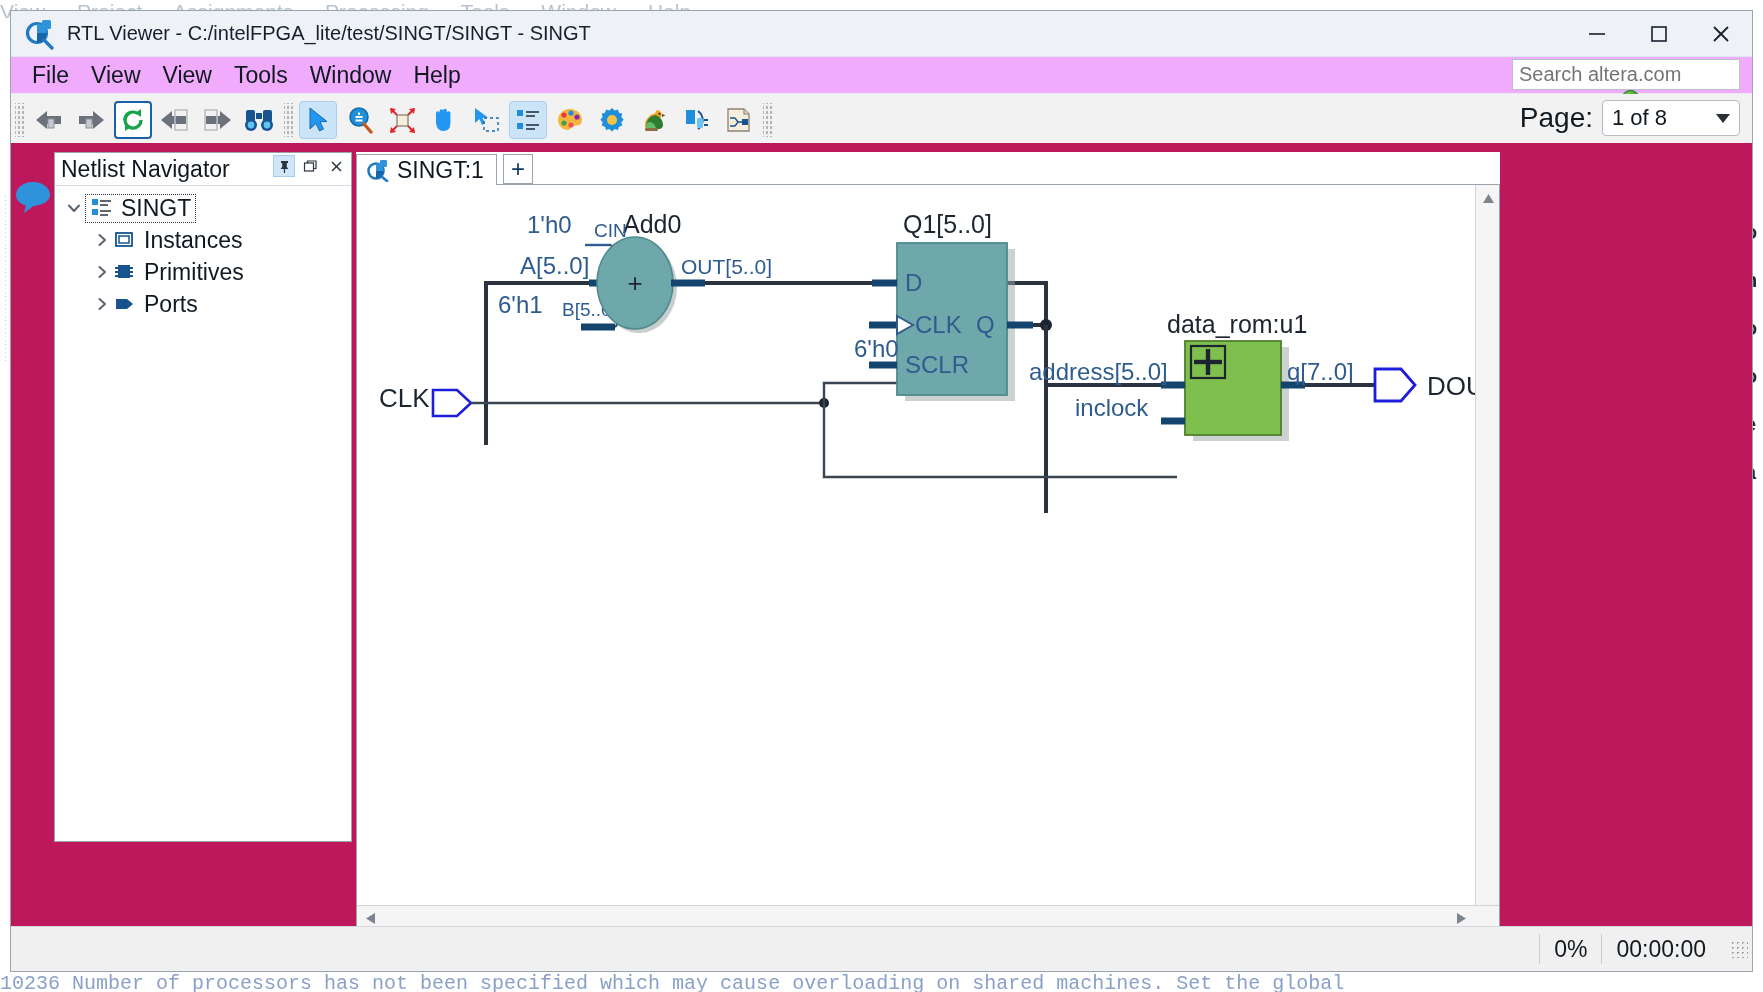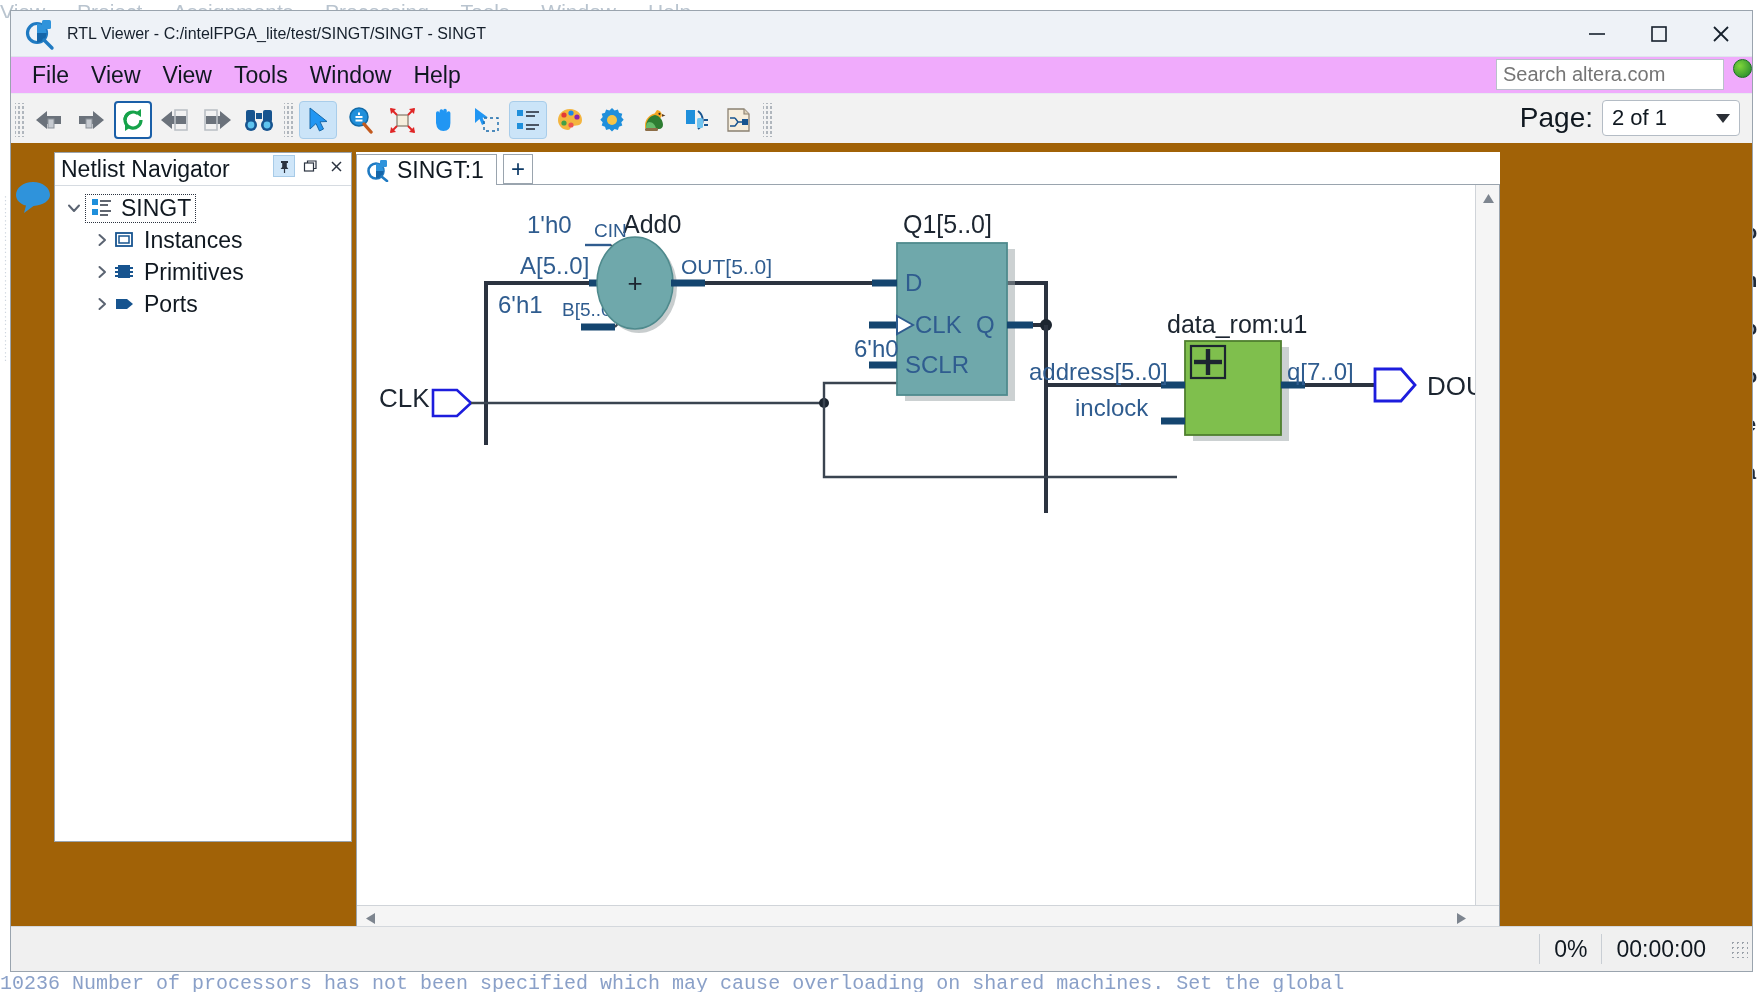--- a/index.html
+++ b/index.html
@@ -93,21 +93,21 @@
     align-items: center;
   }
   .title-icon {
     width: 34px; height: 34px;
     margin-left: 12px;
     position: relative;
     flex: none;
   }
   .title-text {
     margin-left: 10px;
-    font-size: 16px;
+    font-size: 20px;
     color: #16202c;
     white-space: nowrap;
   }
   .win-buttons {
     position: absolute;
     right: 0px; top: 0px;
     height: 45px;
     display: flex;
     align-items: center;
   }
@@ -133,23 +133,24 @@
   }
   .menu-item {
     font-size: 23px;
     color: #101820;
     padding: 2px 11px;
     cursor: default;
     white-space: nowrap;
   }
   .search-wrap {
     position: absolute;
-    right: 0; top: 2px;
-    display: flex;
-    align-items: flex-start;
+    right: 12px; top: 2px;
+    display: flex;
+    align-items: center;
+    flex-direction: column;
   }
   .search-box {
     width: 228px; height: 31px;
     border: 1px solid #b9c1ca;
     background: #ffffff;
     font-size: 20px;
     color: #4a4f57;
     padding: 0 6px;
     box-sizing: border-box;
     font-family: "Liberation Sans", sans-serif;
@@ -229,21 +230,21 @@
     border-right: 7px solid transparent;
     border-top: 9px solid #2b2f36;
   }
 
   
   .body-area {
     position: absolute;
     left: 0; top: 132px;
     width: 1741px;
     height: 828px;
-    background: #a16207;
+    background: #be185d;
   }
 
   
   .balloon {
     position: absolute;
     left: 2px; top: 34px;
     width: 40px; height: 40px;
   }
 
   
@@ -634,21 +635,21 @@
           <path d="M6 12 L11 12 M6 20 L11 20 M11 12 L14 16 L19 16 M11 20 L14 16" fill="none" stroke="#17548f" stroke-width="1.4"></path>
           <rect x="18" y="13" width="6" height="6" fill="#17548f"></rect>
         </svg>
       </div>
 
       <div class="tb-grip"></div>
 
       <div class="page-ctl">
         <div class="page-label">Page:</div>
         <div class="page-select">
-          <span>2 of 1</span>
+          <span>1 of 8</span>
           <span class="caret-down"></span>
         </div>
       </div>
     </div>
 
     <div class="body-area">
 
       <div class="balloon">
         <svg width="40" height="40" viewBox="0 0 40 40">
           <path d="M20 5 C10 5 3 11 3 18 C3 23 7 27 13 28.6 L11 36 L20.5 28.9 C29.8 28.6 37 23.5 37 18 C37 11 30 5 20 5 Z" fill="#2f93db"></path>

